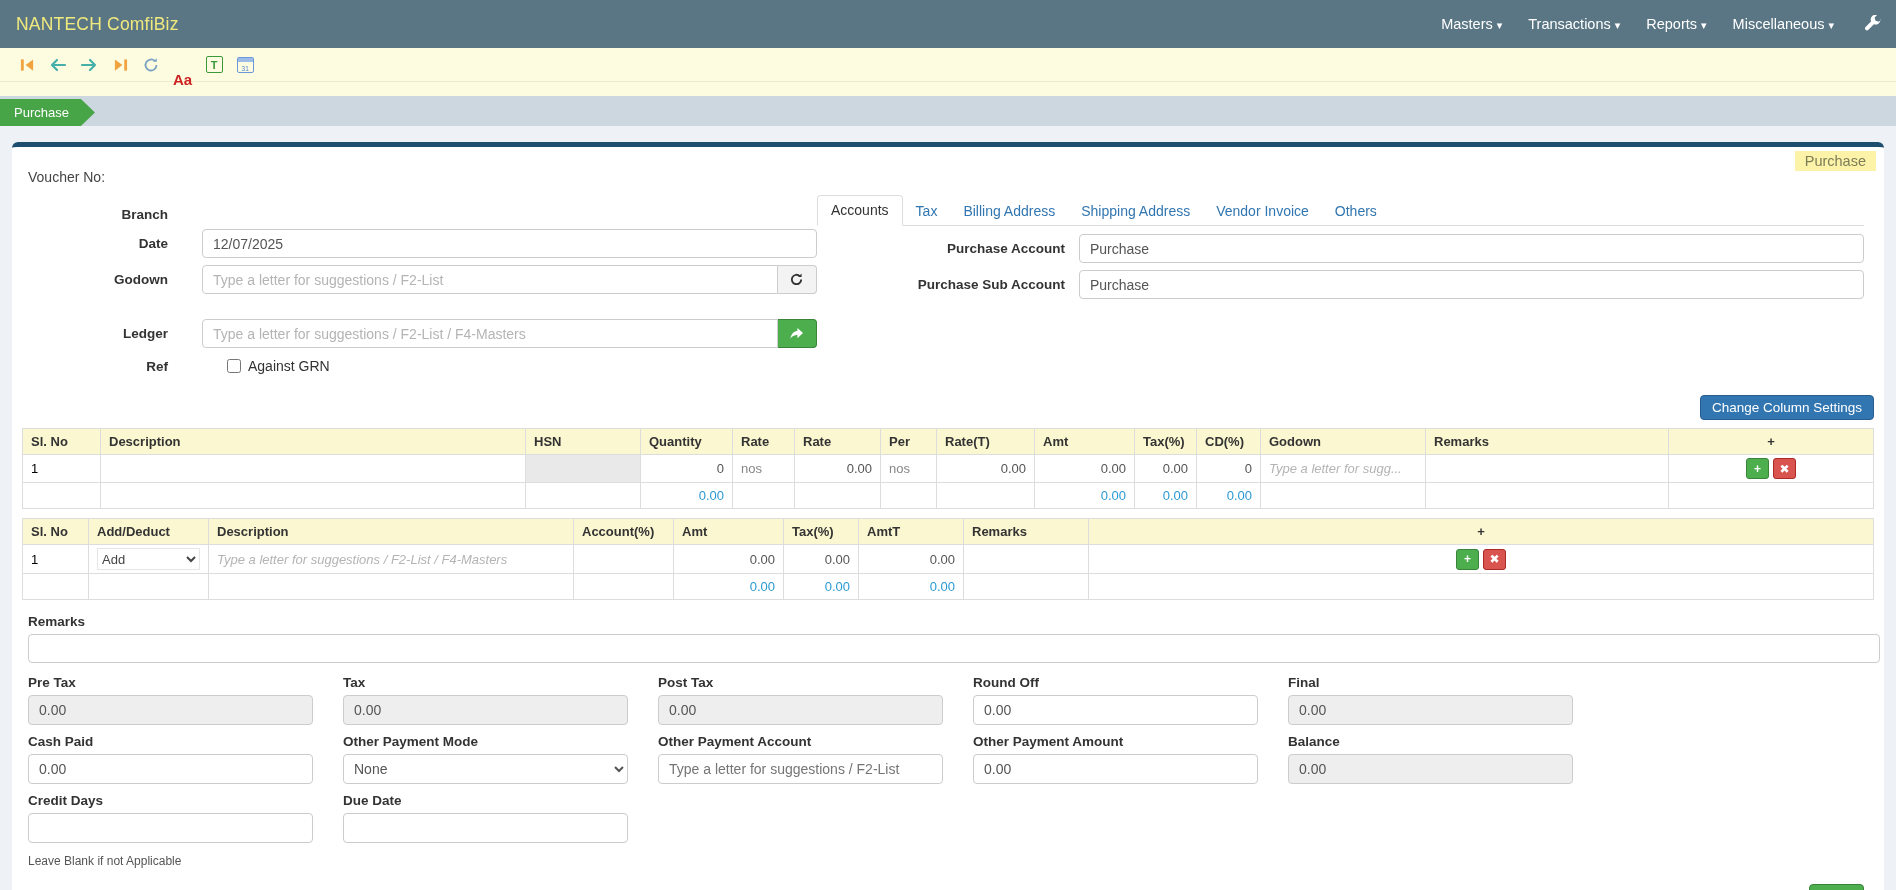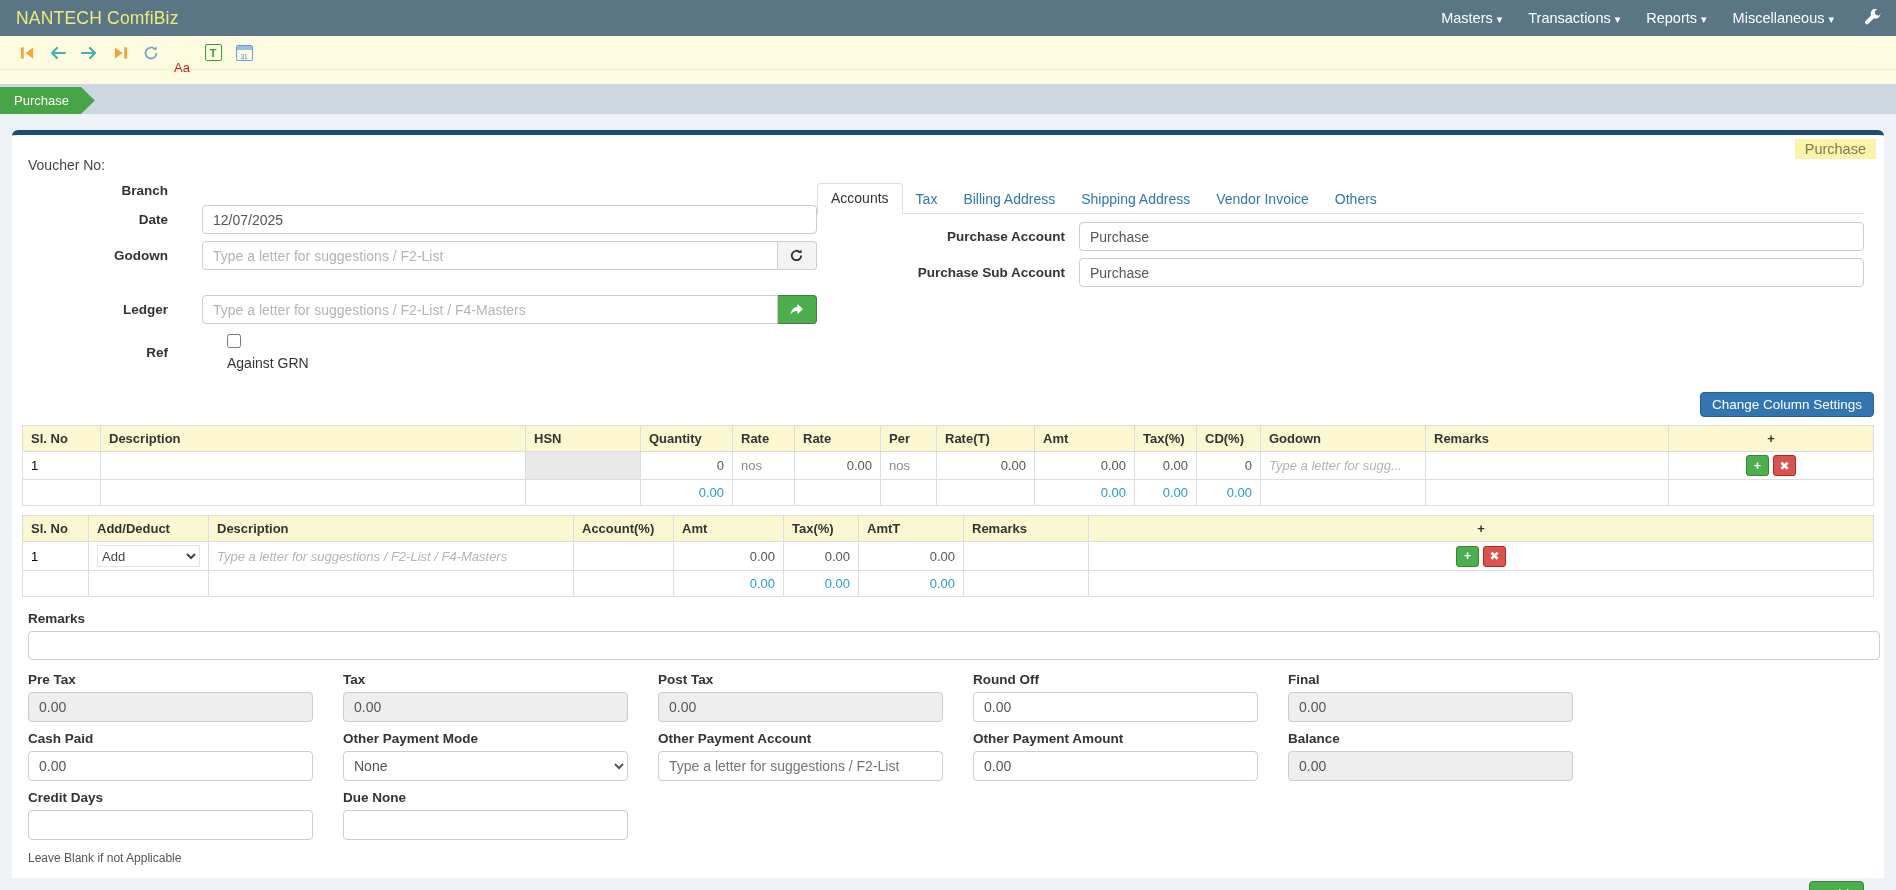--- a/index.html
+++ b/index.html
@@ -1,60 +1,60 @@
 <!DOCTYPE html>
 <html><head>
 <meta charset="utf-8">
 <style>
   * { box-sizing: border-box; margin: 0; padding: 0; }
   html,body { width:1896px; height:890px; }
   body { font-family:"Liberation Sans","DejaVu Sans",sans-serif; background:#eef1f5; overflow:hidden; font-size:14px; }
 
   
-  .navbar { height:36px; background:#5a7684; display:flex; align-items:center; justify-content:space-between; padding:0 14px 0 16px; }
+  .navbar { height:48px; background:#5a7684; display:flex; align-items:center; justify-content:space-between; padding:0 14px 0 16px; }
   .brand { color:#efe97e; font-size:17.5px; letter-spacing:.2px; }
   .nav-menus { display:flex; align-items:center; gap:26px; }
   .menu-item { color:#fff; font-size:14.5px; cursor:pointer; white-space:nowrap; }
   .menu-item .caret { font-size:11px; margin-left:4px; }
   .wrench { margin-left:4px; cursor:pointer; display:flex; align-items:center; }
 
   
   .toolbar { height:34px; background:#fdfce1; border-bottom:1px solid #ececd2; display:flex; align-items:center; gap:13px; padding:0 0 0 18px; }
   .tb-icon { display:inline-flex; align-items:center; justify-content:center; cursor:pointer; min-width:18px; height:20px; }
-  .tb-aa { color:#cc2222; font-weight:400; font-size:13px;margin-top:29px; }
+  .tb-aa { color:#cc2222; font-weight:700; font-size:15px;margin-top:29px; }
   .tb-t { width:17px; height:17px; border:1.6px solid #3a9a3a; border-radius:2px; color:#3a9a3a; font-weight:700; font-size:11px; display:flex; align-items:center; justify-content:center; }
   .tb-cal { width:17px; height:16px; border:1.5px solid #6b98d8; border-radius:2px; font-size:6.5px; color:#5585cf; display:flex; align-items:flex-end; justify-content:center; position:relative; }
   .tb-cal:before { content:""; position:absolute; top:0; left:0; right:0; height:4px; background:#9dbde8; }
   .substrip { height:14px; background:#fdfce1; }
 
   
   .crumbbar { height:30px; background:#ccd7e0; display:flex; align-items:flex-end; }
   .crumb-tab { height:27px; background:#47a447; color:#fff; font-size:13px; display:flex; align-items:center; padding:0 26px 0 14px; clip-path:polygon(0 0,calc(100% - 14px) 0,100% 50%,calc(100% - 14px) 100%,0 100%); cursor:pointer; }
 
   
   .panel { margin:16px 12px 0; height:748px; background:#fff; border-top:5px solid #1d4d6f; border-radius:6px 6px 0 0; position:relative; padding:4px 10px 0; }
   .panel-badge { position:absolute; top:4px; right:8px; background:#fdf3a8; color:#7c7c58; font-size:14.5px; padding:2px 10px; }
   .voucher-no { margin:18px 0 10px 6px; color:#444; font-size:14px; }
 
   .form-area { display:flex; }
-  .left-col { width:795px; flex:none; }
+  .left-col { width:795px; flex:none;margin-top:12px; }
   .right-col { flex:1; padding-right:10px; }
 
   .frow { display:flex; align-items:center; margin-bottom:7px; }
   .flabel { width:180px; text-align:right; font-weight:700; color:#333; font-size:13.5px; padding-right:34px; flex:none; }
   .fctl { flex:1; display:flex; }
   input.txt { height:29px; border:1px solid #ccc; border-radius:4px; padding:4px 10px; font-size:14px; color:#555; width:100%; font-family:inherit; background:#fff; }
   input.txt::placeholder, input.cellinput::placeholder { color:#b4b4b4; }
   .input-group { display:flex; flex:1; }
   .input-group input.txt { border-radius:4px 0 0 4px; }
   .btn-addon { width:42px; height:29px; border:1px solid #ccc; border-left:none; border-radius:0 4px 4px 0; background:#f3f3f3; display:flex; align-items:center; justify-content:center; cursor:pointer; font-size:15px; color:#333; }
   .btn-addon.green { background:#4cae4c; border-color:#398439; color:#fff; }
   .gap { height:18px; }
   .ref-row { margin-top:10px;gap:25px; }
-  .ref-check { display:flex; gap:7px; font-size:14px; color:#333;flex-direction:column; }
+  .ref-check { display:flex; align-items:center; gap:7px; font-size:14px; color:#333; }
   .ref-check input { width:14px; height:14px; }
 
   
   .tabs-row { display:flex; border-bottom:1px solid #ddd; margin-bottom:8px; align-items:flex-end; }
   .tab { font-size:14px; padding:6px 13px 7px; cursor:pointer; margin-bottom:-1px; white-space:nowrap; }
   .tab.active { border:1px solid #ddd; border-bottom:1px solid #fff; border-radius:4px 4px 0 0; color:#333; background:#fff; }
   .tab.link { color:#3176b0; }
   .acc-row { display:flex; align-items:center; margin-bottom:7px; }
   .acc-label { width:262px; flex:none; text-align:right; font-weight:700; color:#333; font-size:13.5px; padding-right:14px; }
 
@@ -406,21 +406,21 @@
     <div class="sfield">
       <div class="slabel">Balance</div>
       <input class="sinput" disabled="" value="0.00" style="">
     </div>
 
     <div class="sfield">
       <div class="slabel">Credit Days</div>
       <input class="sinput" value="" style="">
     </div>
     <div class="sfield">
-      <div class="slabel">Due None</div>
+      <div class="slabel">Due Date</div>
       <input class="sinput" value="" style="">
     </div>
   </div>
   <div class="note">Leave Blank if not Applicable</div>
 
   <div class="footer-actions">
     <button class="add-btn">Add</button>
   </div>
 </div>
 

